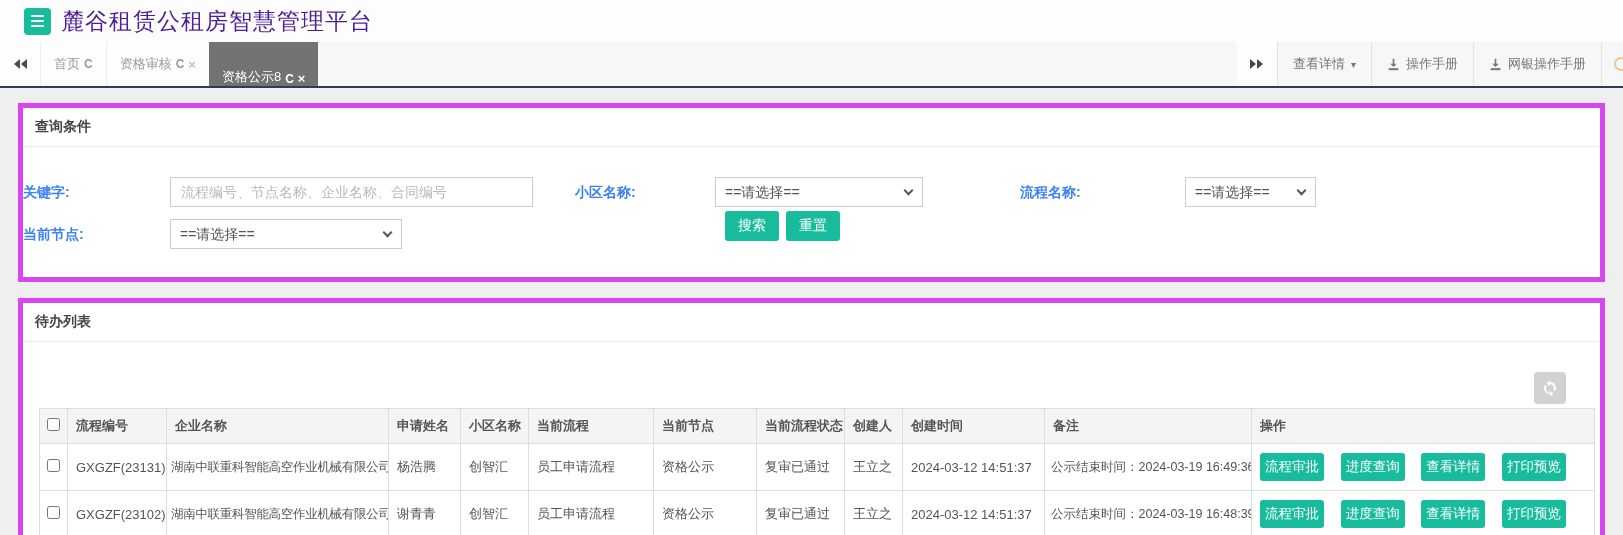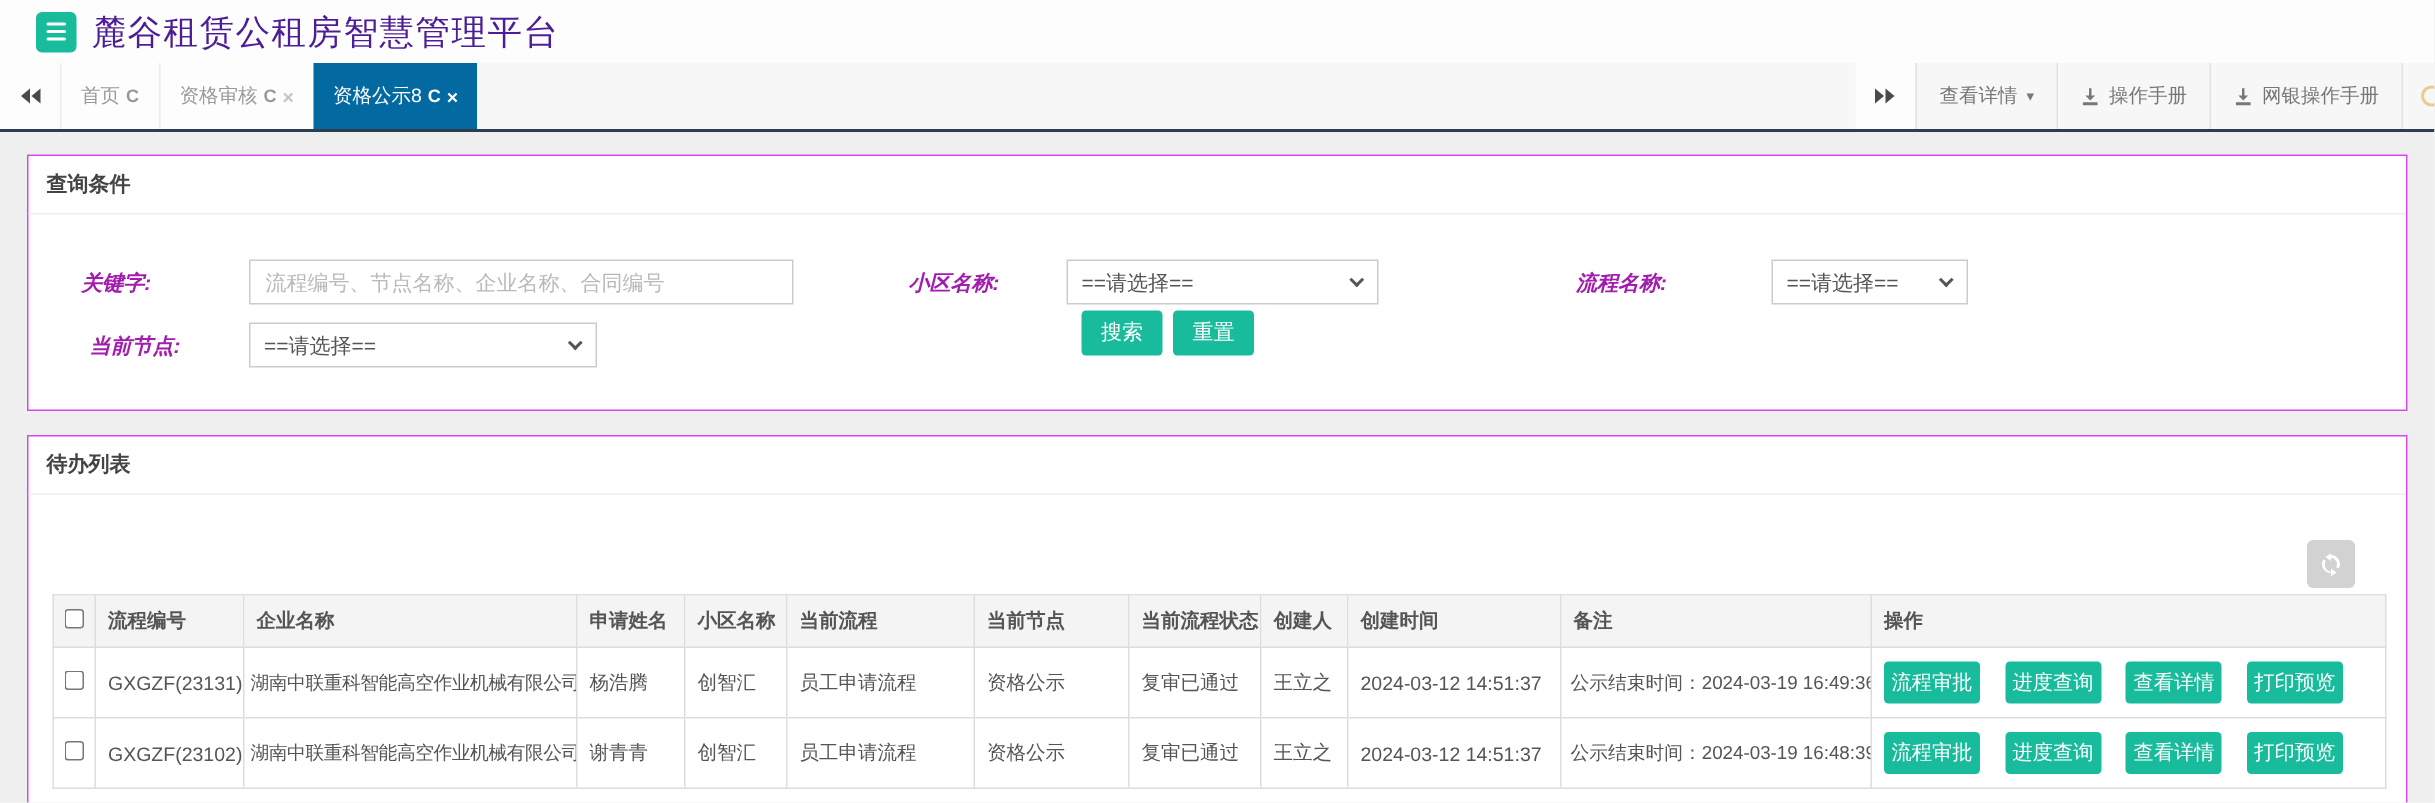--- a/index.html
+++ b/index.html
@@ -19,37 +19,37 @@
   .tab-bar { height:46px; background:#f7f7f7; border-bottom:2px solid #2c3e50; display:flex; align-items:stretch; }
   .tab-collapse, .tab-expand { width:40px; display:flex; align-items:center; justify-content:center; gap:1px;
     background:#fdfdfd; cursor:pointer; }
   .tri { width:0; height:0; border-top:5px solid transparent; border-bottom:5px solid transparent; }
   .tri.left  { border-right:6px solid #4a4a4a; }
   .tri.right { border-left:6px solid #4a4a4a; }
   .tab { display:flex; align-items:center; gap:4px; padding:0 13px; font-size:13px; color:#999;
     background:#fdfdfd; border-left:1px solid #ececec; cursor:pointer; white-space:nowrap; }
   .tab .tab-refresh { font-weight:bold; font-size:12px; }
   .tab .tab-close { font-weight:bold; font-size:13px; color:#c3c3c3; }
-  .tab.active { background:#0369a1; color:#fff; border-left:none; }
+  .tab.active { background:#737373; color:#fff; border-left:none;align-items:flex-end; }
   .tab.active .tab-close { color:#fff; }
   .tab-spacer { flex:1; }
   .tab-action { display:flex; align-items:center; gap:6px; padding:0 15px; border-left:1px solid #e2e2e2;
     color:#777; font-size:13px; cursor:pointer; white-space:nowrap; background:#f7f7f7; }
   .caret { font-size:10px; color:#777; }
   .edge-fragment { border-left:1px solid #e2e2e2; width:22px; display:flex; align-items:center; padding-left:12px; }
   .edge-fragment .half-icon { width:14px; height:14px; border:2px solid #ecc98f; border-radius:50%; flex:none; }
 
   
   .content { padding:15px 18px 0 18px; }
-  .panel { background:#fff; border:1px solid #d946ef; }
+  .panel { background:#fff; border:5px solid #d946ef; }
   .panel-title { padding:10px 12px; font-size:14px; font-weight:bold; color:#444; border-bottom:1px solid #ededed; }
 
   
   .query-form { position:relative; height:130px; }
-  .q-label { position:absolute; font-size:14px; font-weight:bold; color:#a21caf; line-height:30px; text-align:center;font-style:italic; }
+  .q-label { position:absolute; font-size:14px; font-weight:bold; color:#3b82f6; line-height:30px; text-align:left; }
   .q-input { position:absolute; height:30px; border:1px solid #ccc; padding:12px 10px; font-size:14px; color:#555;
     font-family:inherit; background:#fff; }
   .q-input::placeholder { color:#b9b9b9; opacity:1; }
   .select-wrap { position:absolute; height:30px; }
   .select-wrap select { width:100%; height:100%; appearance:none; -webkit-appearance:none; -moz-appearance:none;
     border:1px solid #ccc; background:#fff; padding:0 22px 0 9px; font-size:14px; color:#555; font-family:inherit; cursor:pointer; }
   .select-wrap .chev { position:absolute; right:11px; top:10px; width:7px; height:7px;
     border-right:2px solid #555; border-bottom:2px solid #555; transform:rotate(45deg); pointer-events:none; }
   .btn-green { background:#18bc9c; color:#fff; border:none; border-radius:3px; height:30px; padding:0 13px;
     font-size:14px; font-family:inherit; cursor:pointer; white-space:nowrap; }

